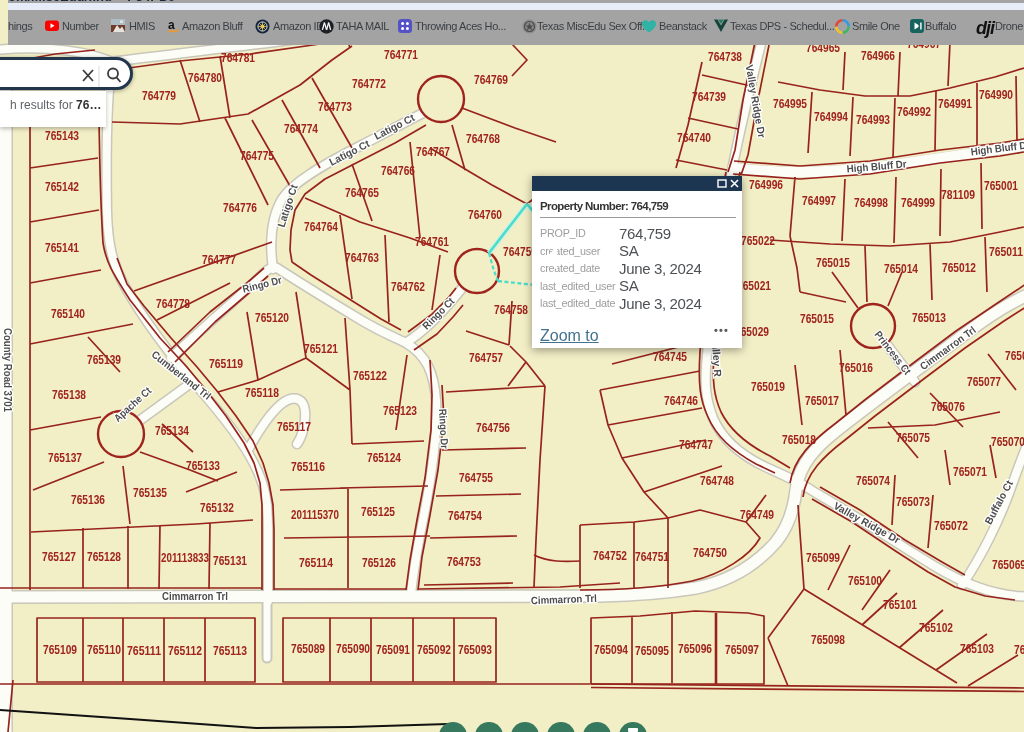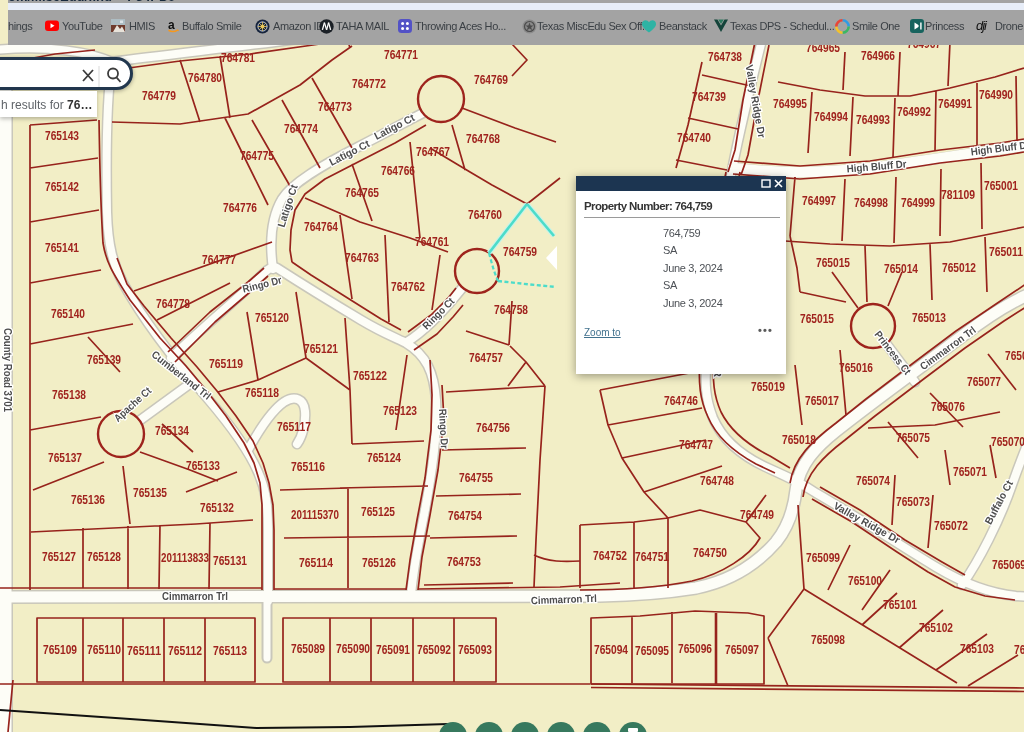--- a/index.html
+++ b/index.html
@@ -257,34 +257,34 @@
 </svg>
 
 <div class="abs" style="left:8px;top:0;width:1024px;height:45px;background:#a3a3a3;overflow:hidden">
   <div class="abs" style="left:0;top:-11px;width:500px;font-weight:bold;font-size:13px;color:#16283c;">om/MiscEdu/find&nbsp;&nbsp;-&nbsp;P34PD9</div>
   <div class="abs" style="left:0;top:3px;width:1024px;height:7px;background:#e7edf8"></div>
   <div class="abs bmtxt" style="left:0px;top:20px">hings</div>
   <svg class="abs" style="left:37px;top:20px" width="14" height="12" viewBox="0 0 14 12">
         <rect x="0" y="0.5" width="14" height="10.5" rx="3" fill="#f00"></rect>
         <path d="M5.5,3.2 L9.5,5.75 L5.5,8.3 Z" fill="#fff"></path>
       </svg>
-  <div class="abs bmtxt" style="left:54px;top:20px">YouTube</div>
+  <div class="abs bmtxt" style="left:54px;top:20px">Number</div>
   <svg class="abs" style="left:103px;top:19px" width="14" height="13" viewBox="0 0 14 13">
         <rect width="14" height="13" fill="#aebdc3"></rect>
         <rect y="6" width="14" height="7" fill="#6e3a2c"></rect>
         <path d="M2,13 L6,6 L9,10 L11,7.5 L14,13 Z" fill="#e8e3da"></path>
         <rect x="9" y="1.5" width="3" height="2.5" fill="#dde4e8"></rect>
       </svg>
   <div class="abs bmtxt" style="left:121px;top:20px">HMIS</div>
   <svg class="abs" style="left:159px;top:19px" width="13" height="14" viewBox="0 0 13 14">
         <text x="1" y="10" font-size="12" font-weight="bold" fill="#111" font-family="Liberation Sans">a</text>
         <path d="M1.5,11.2 Q6,14 11,10.8" stroke="#f7981d" stroke-width="1.6" fill="none"></path>
         <path d="M11.3,10.4 L11.8,12.2 L10,11.8" fill="#f7981d"></path>
       </svg>
-  <div class="abs bmtxt" style="left:174px;top:20px">Buffalo Smile</div>
+  <div class="abs bmtxt" style="left:174px;top:20px">Amazon Bluff</div>
   <svg class="abs" style="left:247px;top:19px" width="15" height="15" viewBox="0 0 15 15">
         <circle cx="7.5" cy="7.5" r="7" fill="#16243c"></circle>
         <circle cx="7.5" cy="7.5" r="4.6" fill="none" stroke="#cfd6e4" stroke-width="1"></circle>
         <circle cx="7.5" cy="7.5" r="2" fill="#e8c85a"></circle>
         <g stroke="#e8c85a" stroke-width="0.8">
           <line x1="7.5" y1="3" x2="7.5" y2="12"></line>
           <line x1="3" y1="7.5" x2="12" y2="7.5"></line>
           <line x1="4.4" y1="4.4" x2="10.6" y2="10.6"></line>
           <line x1="10.6" y1="4.4" x2="4.4" y2="10.6"></line>
         </g>
@@ -334,44 +334,45 @@
           <path d="M1.3,7.5 A6.2,6.2 0 0 1 7.5,1.3" stroke="#e84537"></path>
         </g>
       </svg>
   <div class="abs bmtxt" style="left:844px;top:20px">Smile One</div>
   <svg class="abs" style="left:902px;top:19px" width="14" height="14" viewBox="0 0 14 14">
         <rect width="14" height="14" rx="3" fill="#17635e"></rect>
         <path d="M4.5,3.5 L10,7 L4.5,10.5 Z" fill="#fff"></path>
         <rect x="8.6" y="3.5" width="1.8" height="7" fill="#17635e"></rect>
         <rect x="10.2" y="3.5" width="1.4" height="7" fill="#fff"></rect>
       </svg>
-  <div class="abs bmtxt" style="left:917px;top:20px">Princess</div>
-  <div class="abs" style="left:968px;top:18px;font-size:13px;font-weight:normal;font-style:italic;color:#111;letter-spacing:-1px">dji</div>
+  <div class="abs bmtxt" style="left:917px;top:20px">Buffalo</div>
+  <div class="abs" style="left:968px;top:18px;font-size:18px;font-weight:bold;font-style:italic;color:#111;letter-spacing:-1px">dji</div>
   <div class="abs bmtxt" style="left:987px;top:20px">Drone</div>
 </div>
 
 <div class="abs" style="left:-40px;top:57px;width:167px;height:27px;background:#fff;border:3.5px solid #22374e;border-radius:17px;box-shadow:0 1px 4px rgba(0,0,0,.35)">
   <svg class="abs" style="left:116px;top:6px" width="50" height="22" viewBox="0 0 50 22">
     <path d="M4,4 L14,15 M14,4 L4,15" stroke="#3c3c3c" stroke-width="1.8" fill="none"></path>
     <line x1="20" y1="-1" x2="20" y2="21" stroke="#d9d9d9" stroke-width="1"></line>
     <circle cx="34" cy="7.5" r="5" stroke="#3c3c3c" stroke-width="1.8" fill="none"></circle>
     <line x1="37.7" y1="11.7" x2="41.5" y2="16" stroke="#3c3c3c" stroke-width="1.8"></line>
   </svg>
 </div>
-<div class="abs" style="left:0;top:91px;width:96px;height:26px;background:#fff;box-shadow:0 2px 4px rgba(0,0,0,.25);font-size:12px;color:#5f6368;line-height:29px;padding-left:1px;overflow:hidden;white-space:nowrap">h results for <b style="color:#333">76…</b></div>
-
-<div class="abs" id="popup" style="left:576px;top:176px;width:210px;height:198px;background:#fff;box-shadow:0 2px 9px rgba(0,0,0,.38)">
+<div class="abs" style="left:0;top:91px;width:96px;height:36px;background:#fff;box-shadow:0 2px 4px rgba(0,0,0,.25);font-size:12px;color:#5f6368;line-height:29px;padding-left:10px;overflow:hidden;white-space:nowrap">h results for <b style="color:#333">76…</b></div>
+
+<div class="abs" id="popup" style="left:532px;top:176px;width:210px;height:172px;background:#fff;box-shadow:0 2px 9px rgba(0,0,0,.38)">
   <div class="abs" style="left:0;top:0;width:100%;height:15px;background:#1c3551"></div>
   <svg class="abs" style="left:185px;top:3px" width="22" height="10" viewBox="0 0 22 10">
     <rect x="1" y="1" width="8" height="7" fill="none" stroke="#fff" stroke-width="1.4"></rect>
     <path d="M14,1 L21,8 M21,1 L14,8" stroke="#fff" stroke-width="1.6"></path>
   </svg>
   <div class="abs" style="left:8px;top:24px;font-size:11.5px;font-weight:bold;color:#343434;letter-spacing:-0.6px">Property Number: 764,759</div>
   <div class="abs" style="left:8px;top:41px;width:196px;height:1px;background:#9a9a9a"></div>
-  <div class="abs" style="left:87px;top:48.5px;font-size:11px;letter-spacing:-0.35px;color:#4d5156;line-height:17.6px">764,759<br>SA<br>June 3, 2024<br>SA<br>June 3, 2024</div>
-  <div class="abs" style="left:8px;top:151px;font-size:10px;color:#42728e;text-decoration:underline">Zoom to</div>
+  <div class="abs" style="left:8px;top:49px;font-size:10.8px;letter-spacing:-0.25px;color:#9d9d9d;line-height:17.6px">PROP_ID<br>created_user<br>created_date<br>last_edited_user<br>last_edited_date</div>
+  <div class="abs" style="left:87px;top:48.5px;font-size:15px;letter-spacing:-0.35px;color:#4d5156;line-height:17.6px">764,759<br>SA<br>June 3, 2024<br>SA<br>June 3, 2024</div>
+  <div class="abs" style="left:8px;top:151px;font-size:16px;color:#42728e;text-decoration:underline">Zoom to</div>
   <div class="abs" style="left:182px;top:148px;font-size:11px;font-weight:bold;color:#5a5a5a;letter-spacing:1.2px">•••</div>
 </div>
 <svg class="abs" style="left:544px;top:246px" width="13" height="24" viewBox="0 0 13 24">
   <path d="M13,0 L2,12 L13,24 Z" fill="#fff"></path>
 </svg>
 
 </div>
 
 </body></html>

